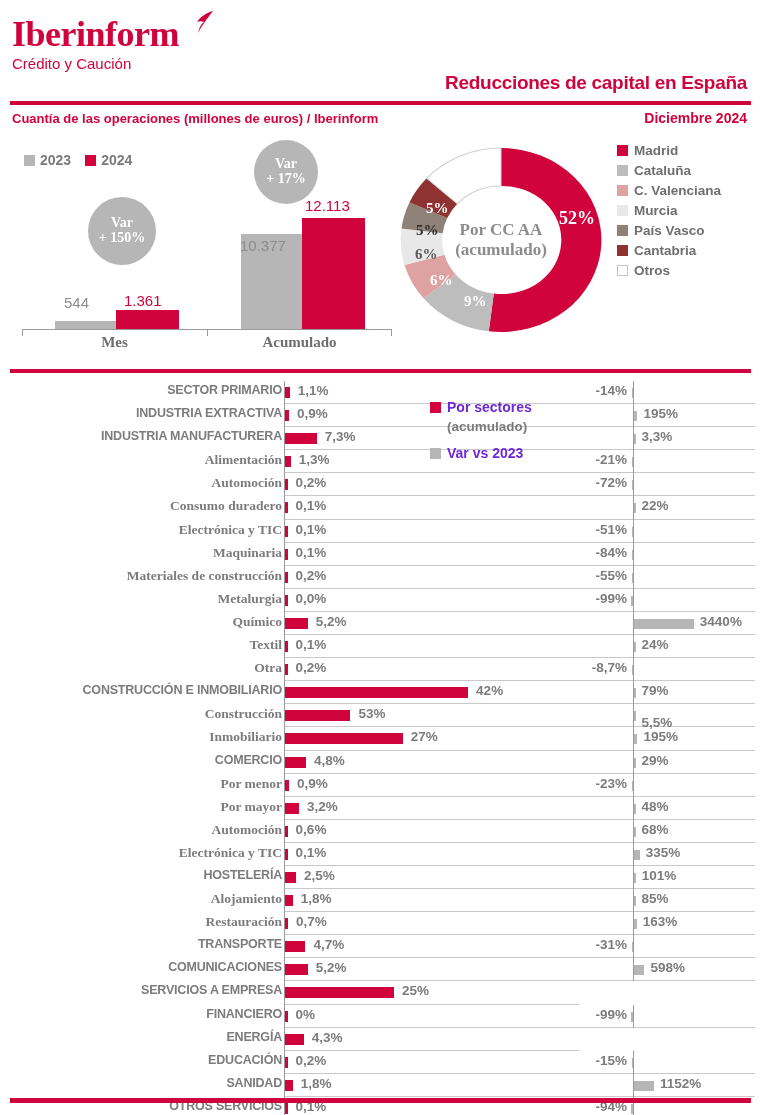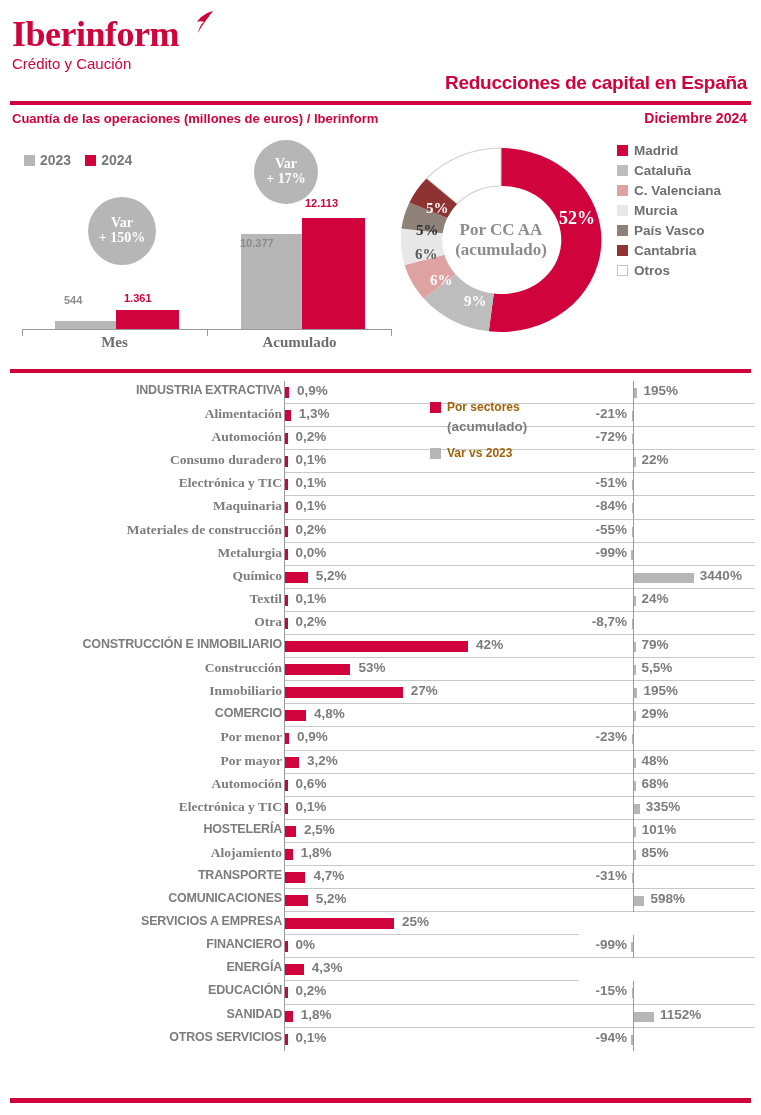--- a/index.html
+++ b/index.html
@@ -44,21 +44,21 @@
   .barchart{position:absolute;left:0px;top:140px;width:400px;height:230px;}
   .legend-top{position:absolute;left:24px;top:12px;display:flex;gap:14px;align-items:center;}
   .lg-item{display:flex;align-items:center;gap:5px;}
   .lg-sw{width:11px;height:11px;display:inline-block;}
   .lg-tx{font-family:"Liberation Sans",sans-serif;font-weight:bold;font-size:14px;color:#7a7a7a;}
 
   .baxis{position:absolute;left:22px;top:189px;width:370px;height:1px;background:#9a9a9a;}
   .btick{position:absolute;width:1px;height:7px;background:#9a9a9a;top:189px;}
   .bar{position:absolute;bottom:0;}
   .bar-wrap{position:absolute;left:0;top:0;width:400px;height:189px;}
-  .bval{position:absolute;font-family:"Liberation Sans",sans-serif;font-weight:bold;font-size:11px;}
+  .bval{position:absolute;font-family:"Liberation Sans",sans-serif;font-weight:normal;font-size:15px;}
   .bval.g{color:#8c8c8c;}
   .bval.r{color:#d0033c;}
   .bcat{position:absolute;top:194px;font-family:"Liberation Serif",serif;font-weight:bold;font-size:15px;color:#6e6e6e;text-align:center;}
   .vbubble{
     position:absolute;border-radius:50%;background:#b6b6b6;color:#ffffff;
     font-family:"Liberation Serif",serif;font-weight:bold;text-align:center;
     display:flex;flex-direction:column;justify-content:center;align-items:center;line-height:1.05;
   }
 
   
@@ -96,21 +96,21 @@
   .rseg{position:absolute;left:570px;top:0;width:185px;height:23.1px;}
   .rline{position:absolute;left:0;bottom:0;width:185px;height:1px;background:#c8c8c8;}
   .raxis{position:absolute;left:63px;top:0;width:1px;height:23.1px;background:#9a9a9a;}
   .rbar{position:absolute;top:7px;height:10px;background:#b6b6b6;}
   .rval{position:absolute;top:2px;font-family:"Liberation Sans",sans-serif;font-weight:bold;font-size:13.5px;color:#7c7c7c;white-space:nowrap;}
 
   
   .sect-legend{position:absolute;left:430px;top:398px;width:160px;}
   .sl-row{display:flex;align-items:flex-start;gap:6px;}
   .sl-sw{width:11px;height:11px;display:inline-block;margin-top:4px;flex:none;}
-  .sl-tx{font-family:"Liberation Sans",sans-serif;font-weight:bold;font-size:12px;color:#a16207;line-height:19px;}
+  .sl-tx{font-family:"Liberation Sans",sans-serif;font-weight:bold;font-size:14px;color:#6d28d9;line-height:19px;}
   .sl-sub{font-family:"Liberation Sans",sans-serif;font-weight:bold;font-size:13.5px;color:#7c7c7c;line-height:19px;margin-left:17px;}
 </style>
 </head>
 <body>
 
 <div class="page">
 
   <div class="logo">
     <div class="logo-word">Iberinform</div>
     <div class="logo-sub">Crédito y Caución</div>
@@ -226,35 +226,65 @@
     <div class="lc-row">
       <span class="lc-sw" style="background:#ffffff;border:1px solid #c4c4c4;width:9px;height:9px;"></span>
       <span class="lc-tx">Otros</span>
     </div>
   </div>
 
   <div class="rule-mid"></div>
 
   <div class="table" id="sector-table">
       <div class="trow">
+        <div class="tlabel major">SECTOR PRIMARIO</div>
+        <div class="lseg">
+          <div class="lline"></div>
+          <div class="laxis"></div>
+          <div class="lbar" style="width: 4.796px;"></div>
+          <div class="lval" style="left: 13.796px;">1,1%</div>
+        </div>
+        <div class="rseg">
+          <div class="rline"></div>
+          <div class="raxis"></div>
+          <div class="rbar" style="left: 61.5px; width: 1.5px;"></div>
+          <div class="rval" style="right: 128px;">-14%</div>
+        </div>
+      </div>
+      <div class="trow">
         <div class="tlabel major">INDUSTRIA EXTRACTIVA</div>
         <div class="lseg">
           <div class="lline"></div>
           <div class="laxis"></div>
           <div class="lbar" style="width: 3.924px;"></div>
           <div class="lval" style="left: 12.924px;">0,9%</div>
         </div>
         <div class="rseg">
           <div class="rline"></div>
           <div class="raxis"></div>
           <div class="rbar" style="left: 64px; width: 3.393px;"></div>
           <div class="rval" style="left: 73.393px;">195%</div>
         </div>
       </div>
       <div class="trow">
+        <div class="tlabel major">INDUSTRIA MANUFACTURERA</div>
+        <div class="lseg">
+          <div class="lline"></div>
+          <div class="laxis"></div>
+          <div class="lbar" style="width: 31.828px;"></div>
+          <div class="lval" style="left: 40.828px;">7,3%</div>
+        </div>
+        <div class="rseg">
+          <div class="rline"></div>
+          <div class="raxis"></div>
+          <div class="rbar" style="left: 64px; width: 1.5px;"></div>
+          <div class="rval" style="left: 71.5px;">3,3%</div>
+        </div>
+      </div>
+      <div class="trow">
         <div class="tlabel">Alimentación</div>
         <div class="lseg">
           <div class="lline"></div>
           <div class="laxis"></div>
           <div class="lbar" style="width: 5.668px;"></div>
           <div class="lval" style="left: 14.668px;">1,3%</div>
         </div>
         <div class="rseg">
           <div class="rline"></div>
           <div class="raxis"></div>
@@ -417,21 +447,21 @@
         <div class="lseg">
           <div class="lline"></div>
           <div class="laxis"></div>
           <div class="lbar" style="width: 65.4px;"></div>
           <div class="lval" style="left: 74.4px;">53%</div>
         </div>
         <div class="rseg">
           <div class="rline"></div>
           <div class="raxis"></div>
           <div class="rbar" style="left: 64px; width: 1.5px;"></div>
-          <div class="rval" style="left: 71.5px;">5,5%</div>
+          <div class="rval" style="left: 71.5px; margin-top: 9px;">5,5%</div>
         </div>
       </div>
       <div class="trow">
         <div class="tlabel">Inmobiliario</div>
         <div class="lseg">
           <div class="lline"></div>
           <div class="laxis"></div>
           <div class="lbar" style="width: 117.72px;"></div>
           <div class="lval" style="left: 126.72px;">27%</div>
         </div>
@@ -538,20 +568,35 @@
           <div class="lline"></div>
           <div class="laxis"></div>
           <div class="lbar" style="width: 7.848px;"></div>
           <div class="lval" style="left: 16.848px;">1,8%</div>
         </div>
         <div class="rseg">
           <div class="rline"></div>
           <div class="raxis"></div>
           <div class="rbar" style="left: 64px; width: 1.5px;"></div>
           <div class="rval" style="left: 71.5px;">85%</div>
+        </div>
+      </div>
+      <div class="trow">
+        <div class="tlabel">Restauración</div>
+        <div class="lseg">
+          <div class="lline"></div>
+          <div class="laxis"></div>
+          <div class="lbar" style="width: 3.052px;"></div>
+          <div class="lval" style="left: 12.052px;">0,7%</div>
+        </div>
+        <div class="rseg">
+          <div class="rline"></div>
+          <div class="raxis"></div>
+          <div class="rbar" style="left: 64px; width: 2.8362px;"></div>
+          <div class="rval" style="left: 72.8362px;">163%</div>
         </div>
       </div>
       <div class="trow">
         <div class="tlabel major">TRANSPORTE</div>
         <div class="lseg">
           <div class="lline"></div>
           <div class="laxis"></div>
           <div class="lbar" style="width: 20.492px;"></div>
           <div class="lval" style="left: 29.492px;">4,7%</div>
         </div>

